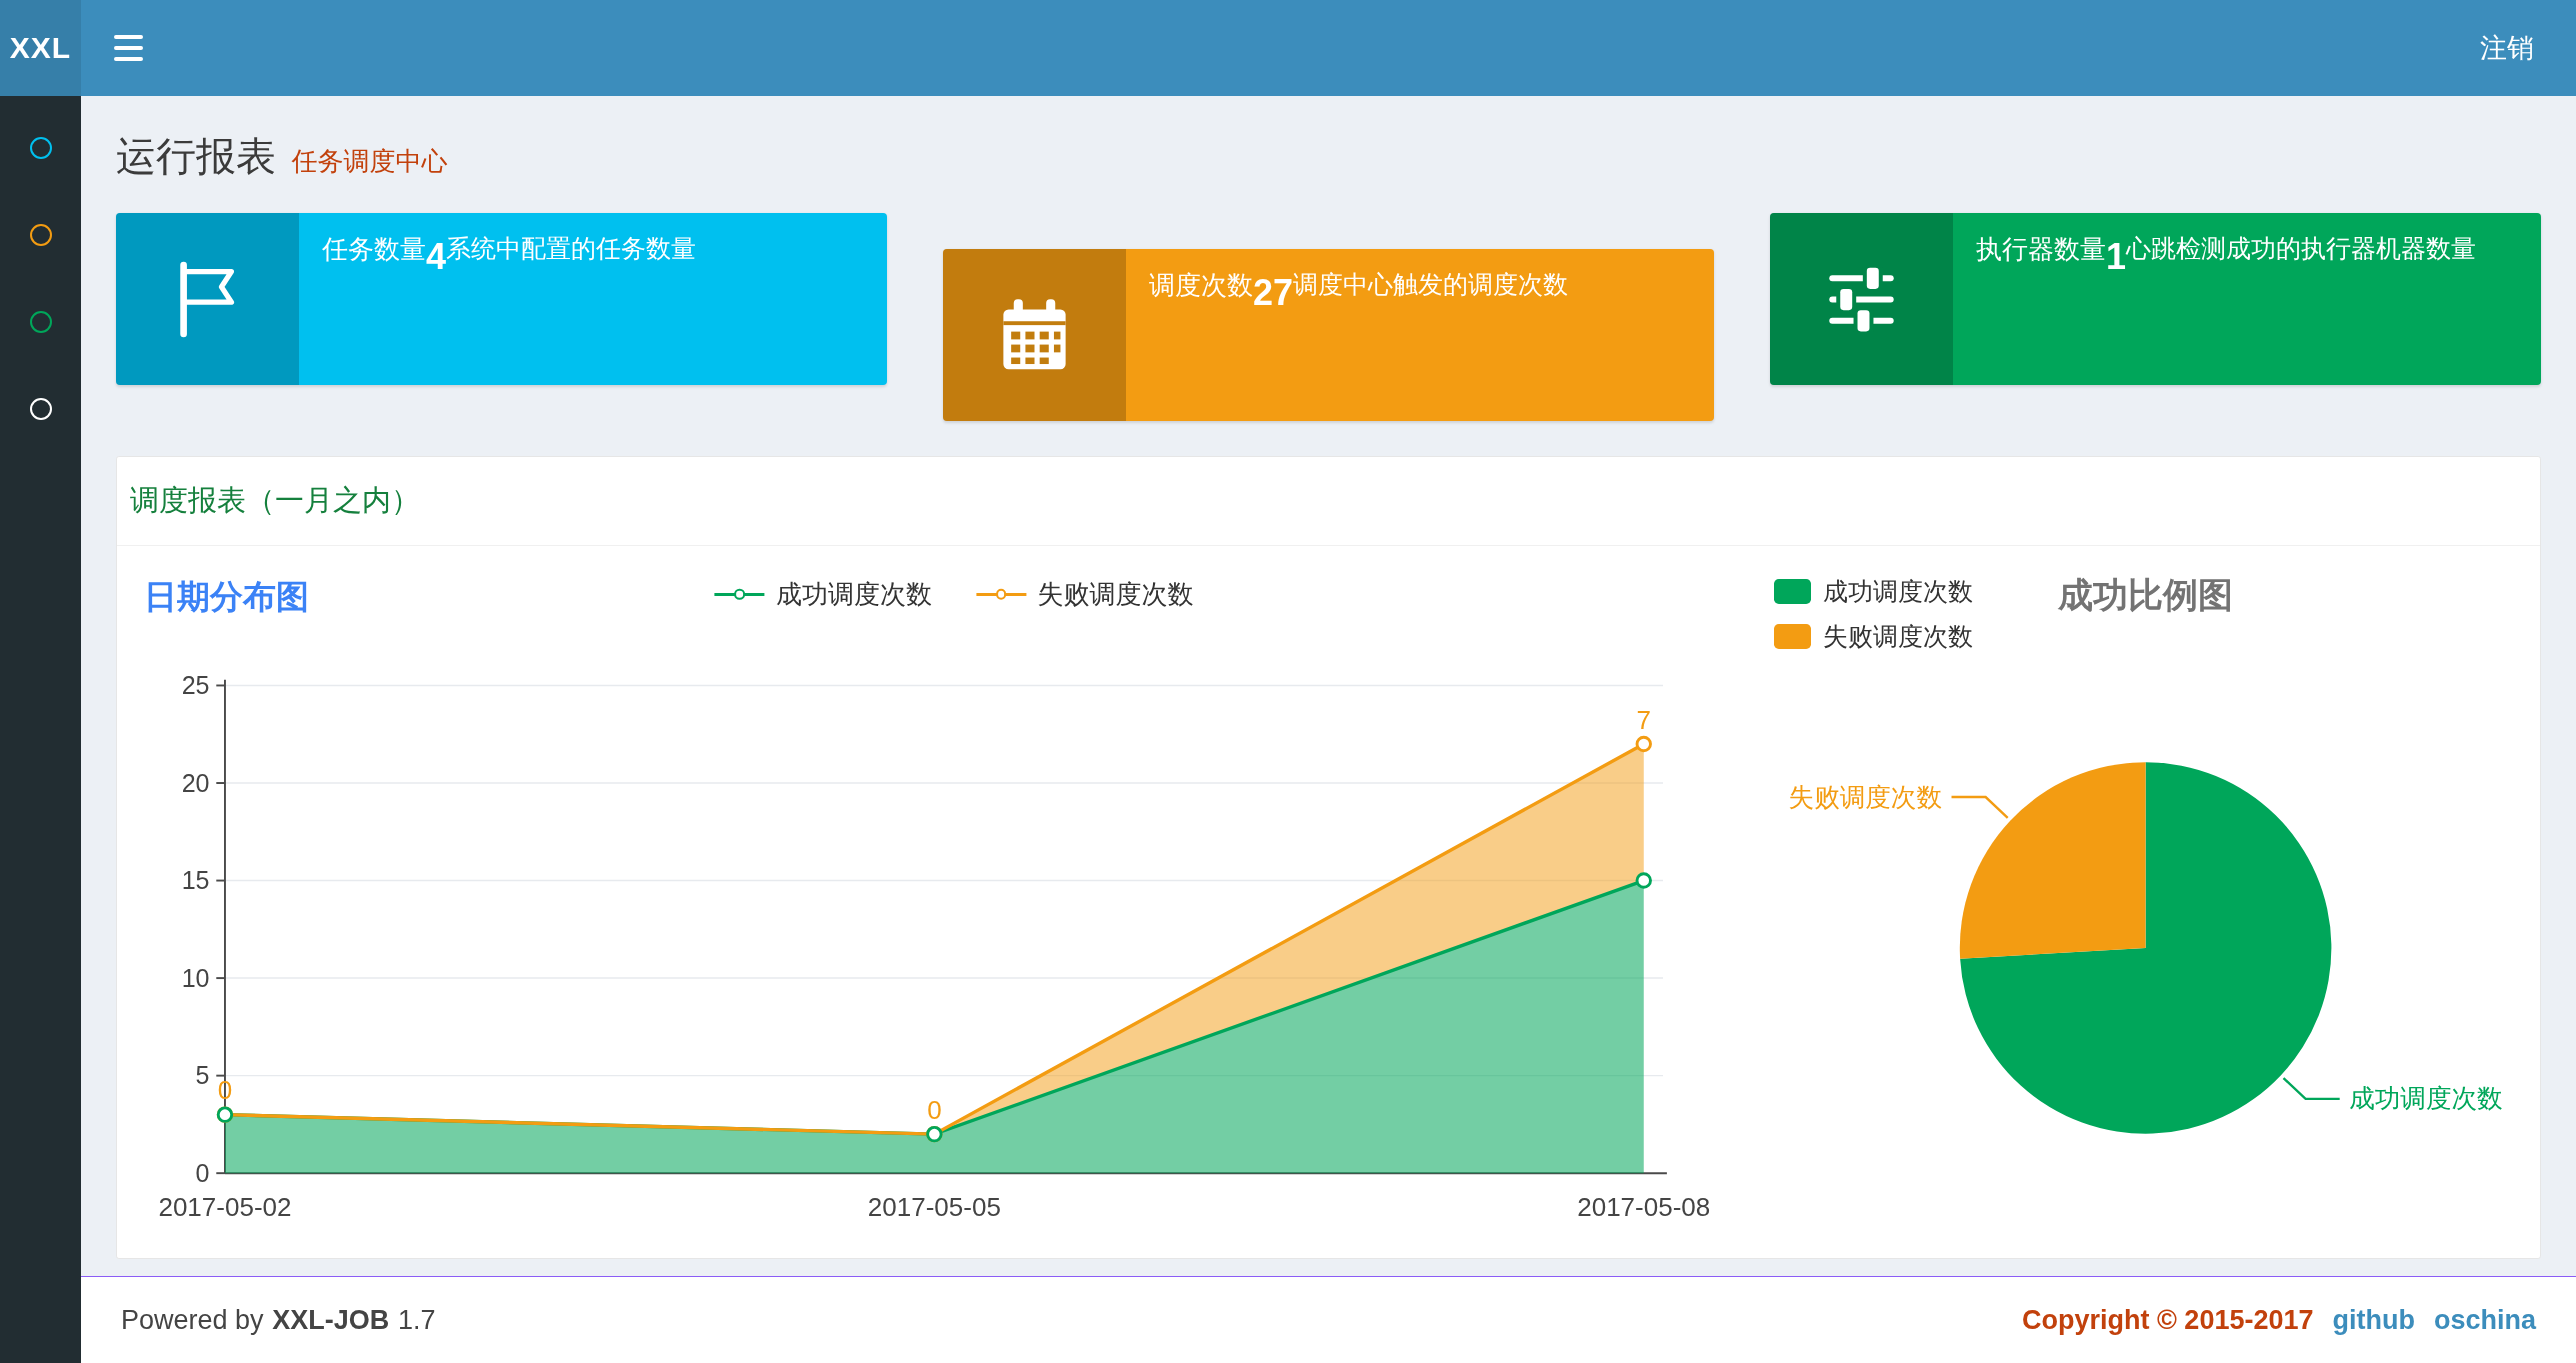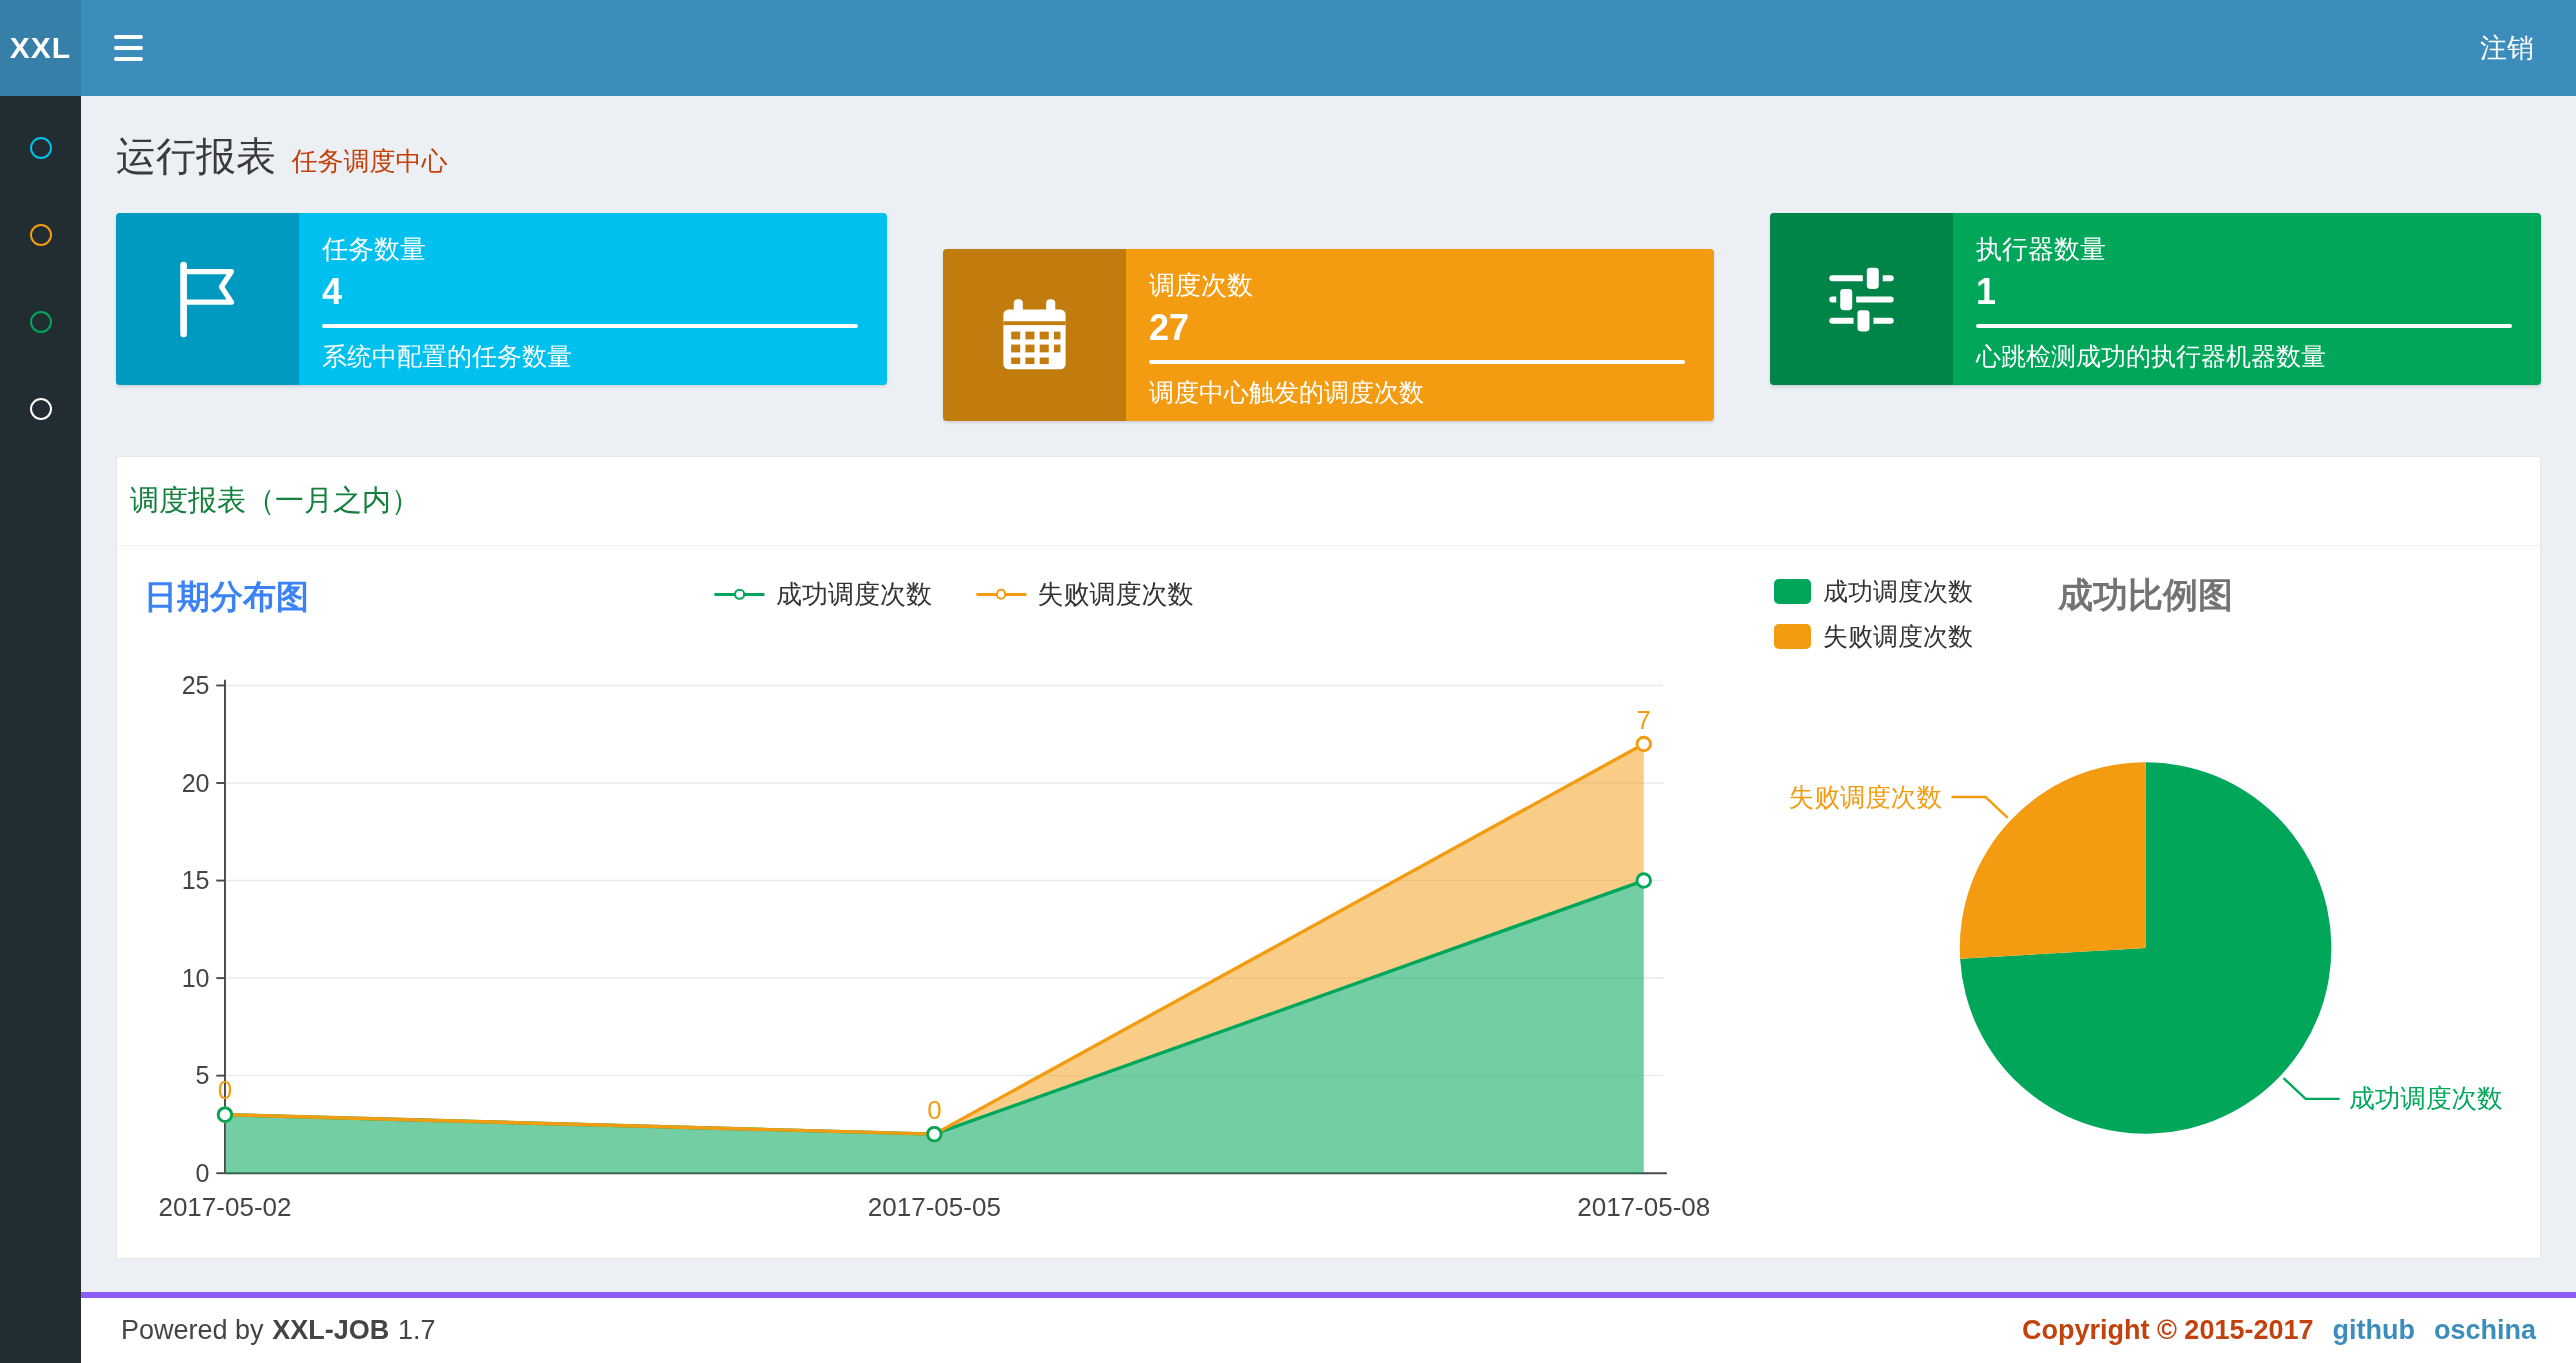--- a/index.html
+++ b/index.html
@@ -40,21 +40,21 @@
   .page-title { font-size:40px; font-weight:500; color:#3b3b3b; }
   .page-subtitle { font-size:26px; color:#c2410c; }
 
   
   .boxes { display:flex; gap:56px; padding:0 35px; }
   .info-box {
     flex:1; height:172px; display:flex; color:#fff; border-radius:3.9px;
     overflow:hidden; box-shadow:0 1.9px 2.9px rgba(0,0,0,0.12);
   }
   .info-box-icon { width:183px; background:rgba(0,0,0,0.2); display:flex; align-items:center; justify-content:center; flex-shrink:0; }
-  .info-box-content { flex:1; padding:19px 29px 0 23px; display:flex; flex-direction:column; }
+  .info-box-content { flex:1; padding:19px 29px 0 23px; display:flex; flex-direction:row; }
   .ib-title { font-size:26px; }
   .ib-number { font-size:36px; font-weight:700; margin-top:3.9px; }
   .ib-progress { height:3.9px; background:#fff; margin:11.6px 0; border-radius:1.9px; }
   .ib-desc { font-size:25px; }
 
   
   .panel { margin:35px 35px 0; background:#fff; border:1px solid #e6e6e6; border-radius:2.9px; }
   .panel-header { padding:24px 13px; font-size:29px; color:#15803d; border-bottom:1px solid #f0f0f0; }
   .panel-body { display:flex; padding:29px 27px 21px; }
 
@@ -74,21 +74,21 @@
   .chart-right { flex:1; padding-left:9.6px; min-width:0; }
   .pie-header { display:flex; align-items:flex-start; }
   .pie-legend { display:flex; flex-direction:column; gap:11.6px; }
   .pie-legend-item { display:flex; align-items:center; gap:12.5px; font-size:25px; color:#333; cursor:pointer; }
   .swatch { width:37px; height:25px; border-radius:4.8px; background:#999; }
   .pie-title { font-size:35px; font-weight:700; color:#737373; margin-left:85px; line-height:1; padding-top:1.9px; }
   #pie-chart { width:100%; height:auto; display:block; margin-top:3.9px; }
 
   
   .footer {
-    margin-top:auto; background:#fff; border-top:6px solid #8b5cf6; height:71px;
+    margin-top:auto; background:#fff; border-top:1px solid #8b5cf6; height:87px;
     display:flex; align-items:center; padding:16px 40px; font-size:27px; color:#444;
   }
   .powered { display:flex; gap:8.7px; align-items:baseline; }
   .powered .bold { font-weight:700; }
   .footer-right { margin-left:auto; display:flex; gap:19px; align-items:baseline; }
   .copyright { font-weight:700; color:#c2410c; }
   .flink { color:#3c8dbc; font-weight:700; cursor:pointer; }
 </style>
 </head>
 <body>

